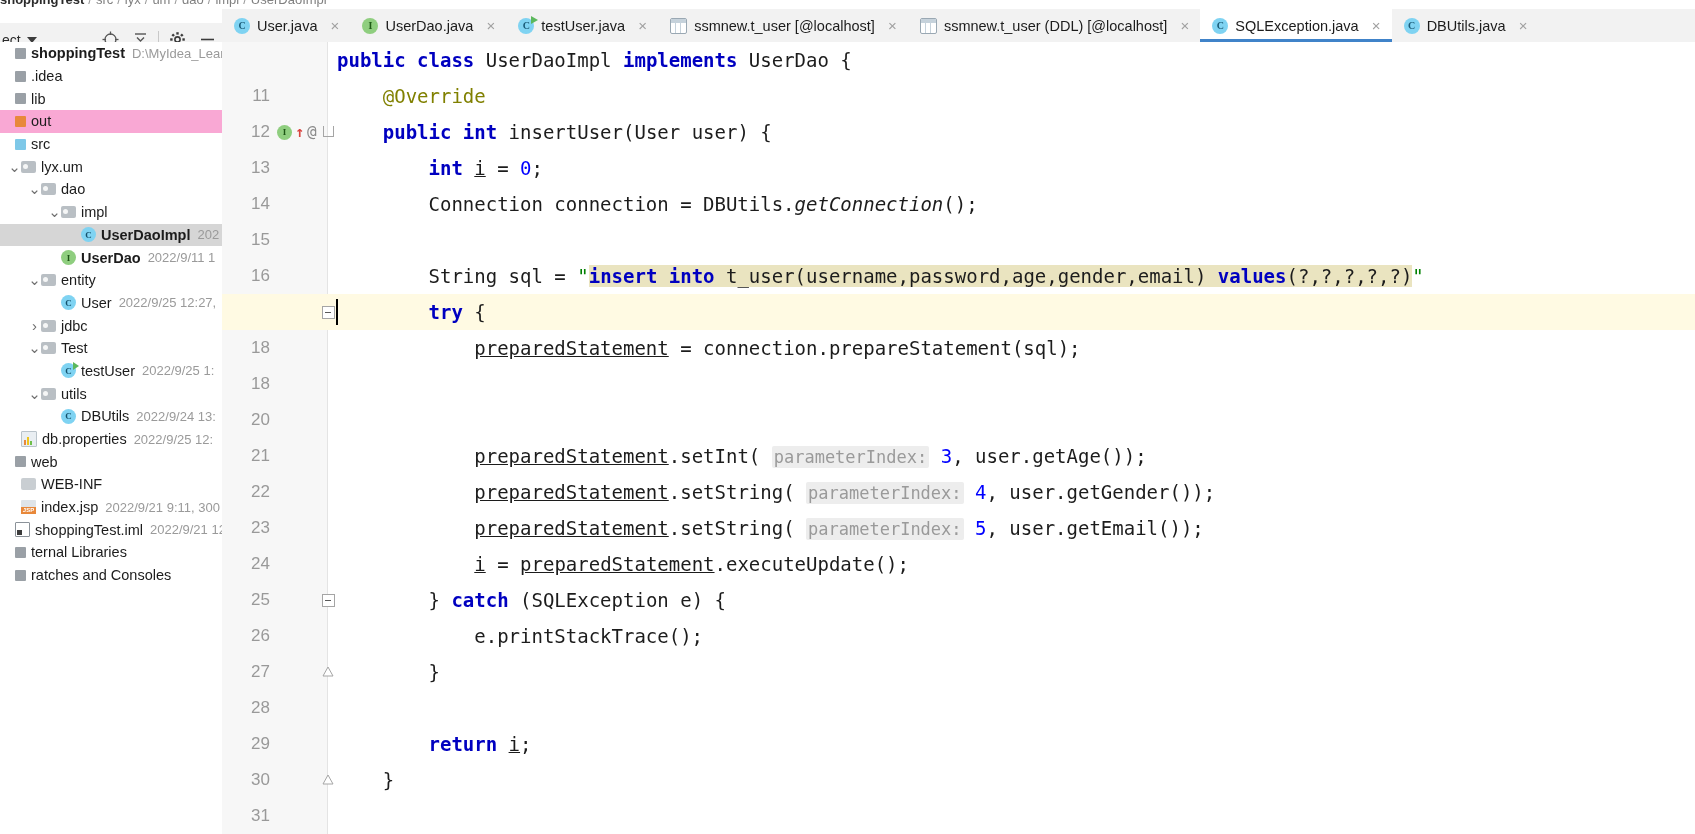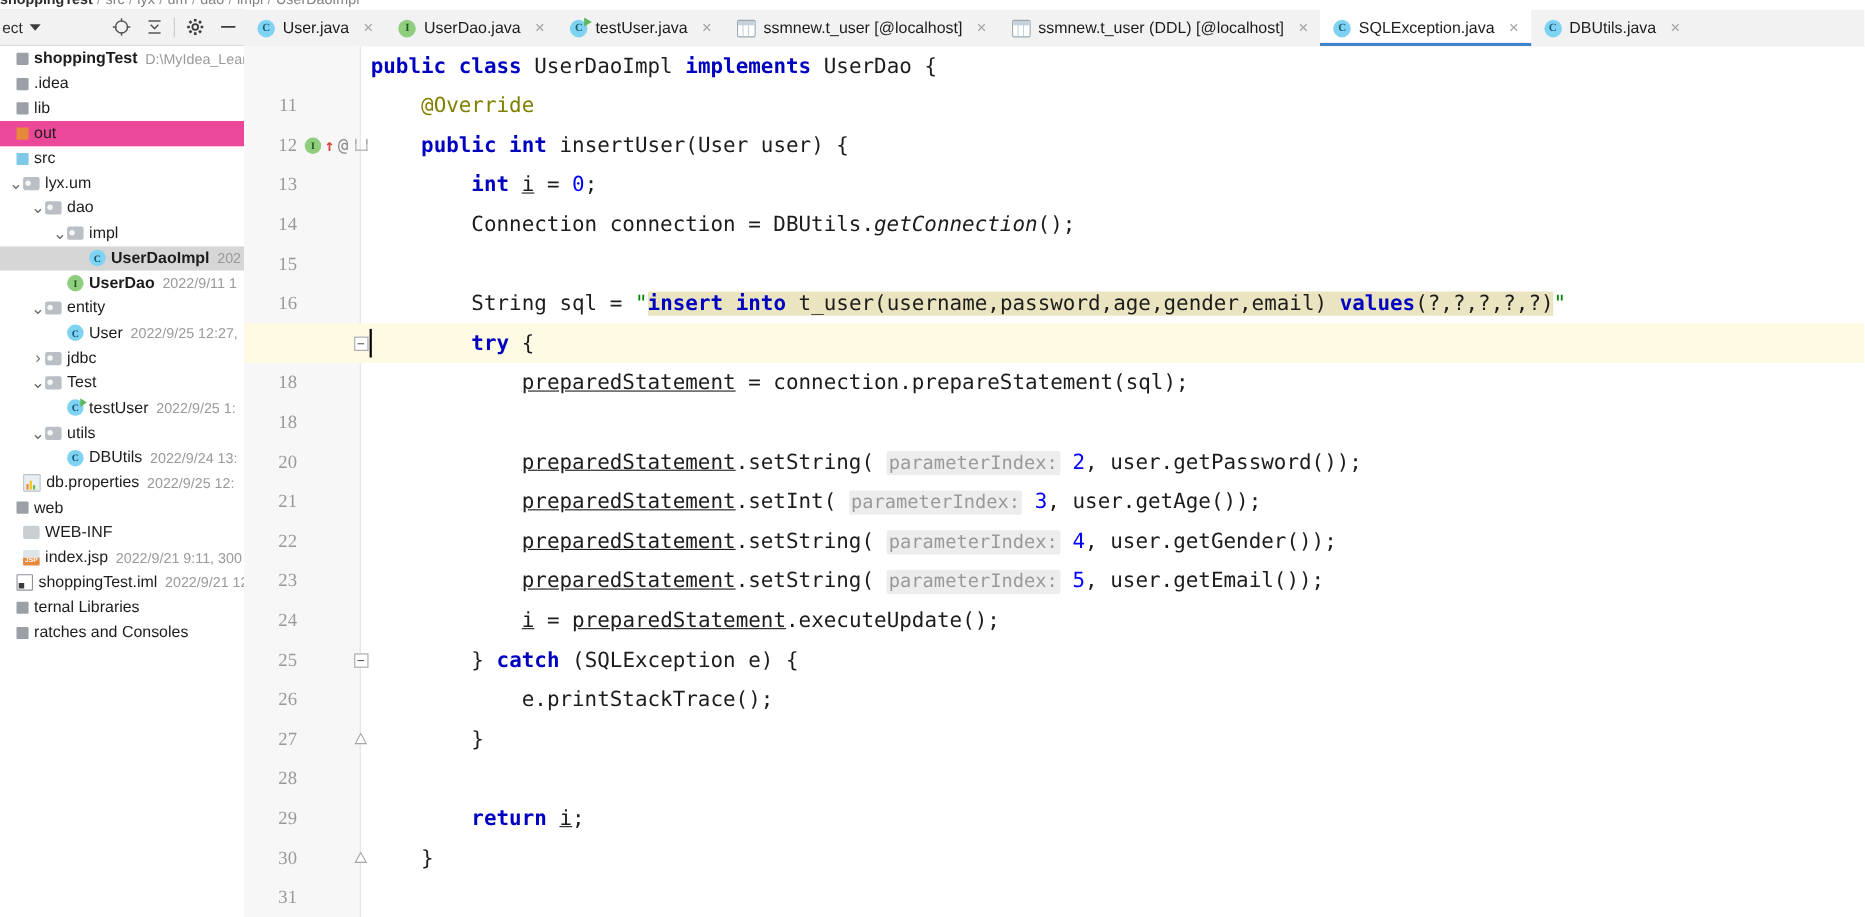--- a/index.html
+++ b/index.html
@@ -19,21 +19,21 @@
   .breadcrumb-strip .bc{
     position:absolute;top:-8px;left:0;
     font-size:13px;color:#2b2b2b;white-space:nowrap;
   }
   .breadcrumb-strip .bc b{font-weight:bold;}
   .breadcrumb-strip .bc .sep{color:#9a9a9a;padding:0 4px;}
   .breadcrumb-strip .bc .dim{color:#808080;}
 
   
   .toolbar{
-    position:absolute;left:0;top:8px;width:222px;height:33px;
+    position:absolute;left:0;top:23px;width:222px;height:33px;
     background:#f2f2f2;border-bottom:1px solid #d6d6d6;
     display:flex;align-items:center;
   }
   .tb-label{
     font-size:14px;color:#2b2b2b;margin-left:0px;padding-left:2px;
     white-space:nowrap;
   }
   .tb-caret{
     margin-left:6px;width:0;height:0;border-left:5px solid transparent;
     border-right:5px solid transparent;border-top:6px solid #3c3c3c;
@@ -98,21 +98,21 @@
   .tree{
     position:absolute;left:0;top:42px;width:222px;bottom:0;
     background:#ffffff;border-right:1px solid #d6d6d6;
     overflow:hidden;font-size:14.5px;color:#1c1c1c;
   }
   .row{
     height:22.7px;display:flex;align-items:center;white-space:nowrap;
     padding-left:2px;
   }
   .row.sel{background:#d6d6d6;}
-  .row.hl{background:#ec4899;}
+  .row.hl{background:#f9a8d4;}
   .row .nm{color:#1c1c1c;}
   .row .nm.b{font-weight:bold;}
   .row .meta{color:#9a9a9a;font-size:13px;margin-left:7px;}
   .arrow{
     width:13px;flex:0 0 13px;color:#6e6e6e;font-size:11px;
     display:inline-flex;align-items:center;justify-content:center;
   }
   .ind{flex:0 0 auto;}
   .sqicon{
     width:11px;height:11px;flex:0 0 auto;margin-right:5px;border-radius:1px;
@@ -181,21 +181,21 @@
     position:absolute;left:0;top:0;right:0;bottom:0;
     font-family:"DejaVu Sans Mono", monospace;
     font-size:19px;line-height:36px;
   }
   .ln{
     position:relative;height:36px;white-space:pre;
   }
   .ln.cur{background:#fffae3;}
   .ln .num{
     position:absolute;left:0;width:48px;text-align:right;color:#999999;
-    font-family:Liberation Serif, serif;font-size:17px;
+    font-family:Liberation Sans, sans-serif;font-size:17px;
   }
   .ln .txt{position:absolute;left:115px;top:0;}
   .ln.cur .cursorbar{
     position:absolute;left:114px;top:5px;width:2px;height:26px;background:#000;
   }
   .gut-icons{
     position:absolute;left:55px;top:0;height:36px;display:flex;align-items:center;gap:3px;
   }
   .gi-impl{
     width:15px;height:15px;border-radius:50%;background:#8fce7f;color:#1d5515;
@@ -548,21 +548,20 @@
         <span class="num">18</span>
         <span class="txt">            <span class="pl fieldu">preparedStatement</span><span class="pl"> = connection.prepareStatement(sql);</span></span>
       </div>
 
       <div class="ln">
         <span class="num">20</span>
       </div>
 
       <div class="ln">
         <span class="num">21</span>
-        <span class="txt">            <span class="pl fieldu">preparedStatement</span><span class="pl">.setString( </span><span class="hint">parameterIndex:</span><span class="pl"> </span><span class="num-lit">2</span><span class="pl">, user.getPassword());</span></span>
       </div>
 
       <div class="ln">
         <span class="num">22</span>
         <span class="txt">            <span class="pl fieldu">preparedStatement</span><span class="pl">.setInt( </span><span class="hint">parameterIndex:</span><span class="pl"> </span><span class="num-lit">3</span><span class="pl">, user.getAge());</span></span>
       </div>
 
       <div class="ln">
         <span class="num">23</span>
         <span class="txt">            <span class="pl fieldu">preparedStatement</span><span class="pl">.setString( </span><span class="hint">parameterIndex:</span><span class="pl"> </span><span class="num-lit">4</span><span class="pl">, user.getGender());</span></span>

